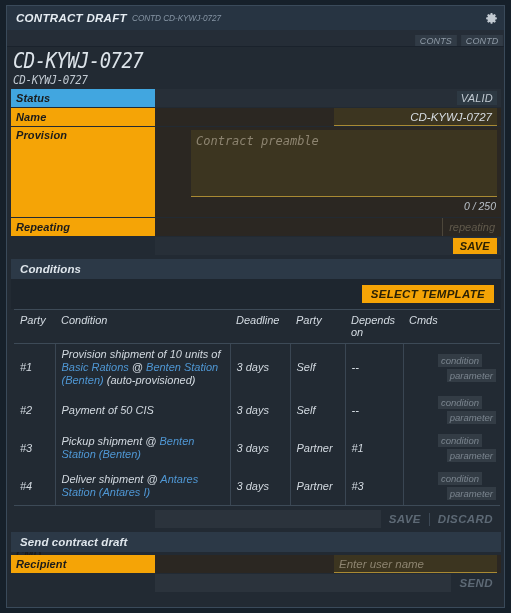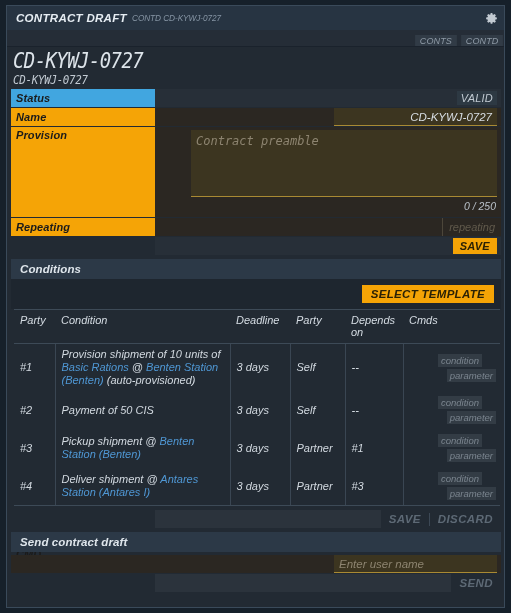--- a/index.html
+++ b/index.html
@@ -472,20 +472,21 @@
       <div class="btn-area">
         <span class="ghostbtn">SAVE</span>
         <span class="ghost-sep"></span>
         <span class="ghostbtn">DISCARD</span>
       </div>
     </div>
 
     <div class="section-head">Send contract draft</div>
 
     <div class="frow" style="margin-top:3px;">
+      <div class="flabel gold">Recipient</div>
       <div class="fvalue">
         <div class="txtfield recipient">Enter user name</div>
       </div>
     </div>
 
     <div class="frow">
       <div class="flabel gray">CMD</div>
       <div class="cmd-input"></div>
       <div class="btn-area">
         <span class="ghostbtn">SEND</span>

